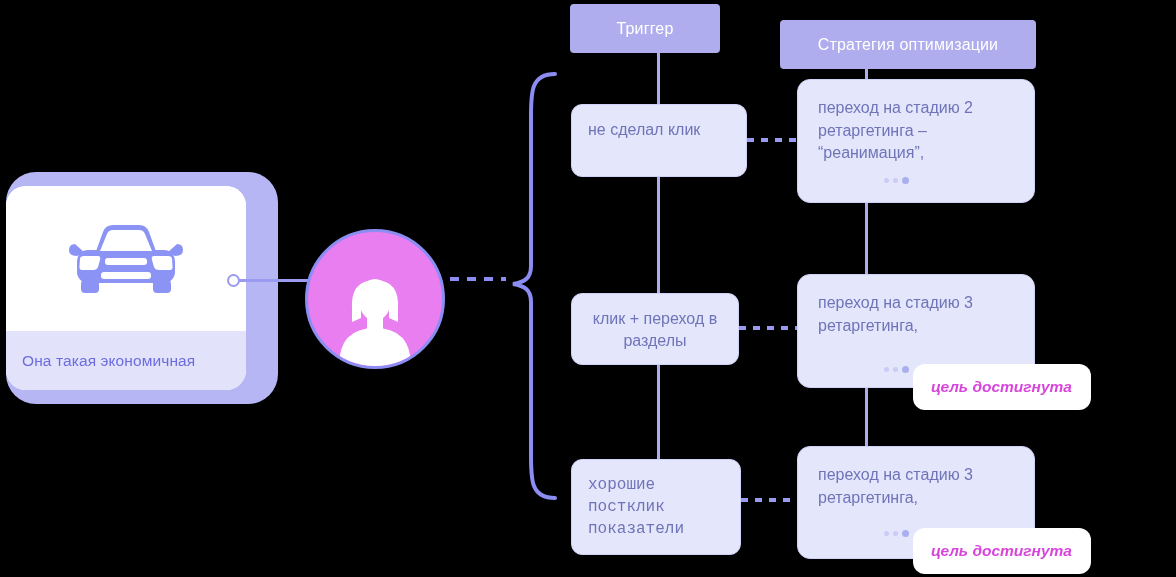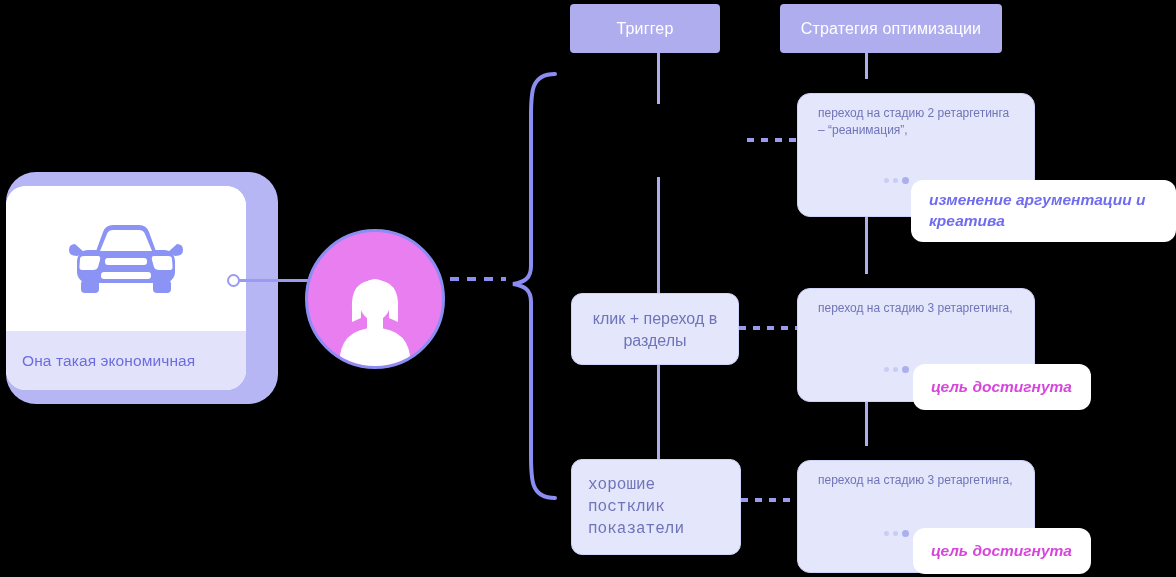--- a/index.html
+++ b/index.html
@@ -121,21 +121,21 @@
     background: #b0adef;
     border-radius: 4px;
     display: flex;
     align-items: center;
     justify-content: center;
     color: #ffffff;
     font-size: 16px;
     letter-spacing: 0.15px;
   }
   #header-trigger { left: 570px; top: 4px; width: 150px; }
-  #header-strategy { left: 780px; top: 4px; width: 222px; }
+  #header-strategy { left: 780px; top: 20px; width: 256px; }
 
   
   .spine {
     width: 3px;
     background: #b0adef;
   }
 
   
   .trigger-box {
     background: #e4e6fb;
@@ -149,26 +149,25 @@
   }
   #trigger-1 { left: 571px; top: 104px; width: 176px; height: 73px; }
   #trigger-2 { left: 571px; top: 293px; width: 168px; height: 72px; text-align: center; }
   #trigger-3 { left: 571px; top: 459px; width: 170px; height: 96px; font-family: Liberation Mono, monospace; }
 
   
   .strategy-box {
     background: #e4e6fb;
     border: 1.5px solid #cfd2f8;
     border-radius: 13px;
-    padding: 11px 20px 0 20px;
+    padding: 17px 20px 0 20px;
     color: #6f74b8;
-    font-size: 12px;
+    font-size: 16px;
     line-height: 1.42;
     z-index: 3;
-    margin-top: 14px;
   }
   #strategy-1 { left: 797px; top: 79px; width: 238px; height: 124px; }
   #strategy-2 { left: 797px; top: 274px; width: 238px; height: 114px; }
   #strategy-3 { left: 797px; top: 446px; width: 238px; height: 113px; }
 
   
   .ellipsis-dots {
     position: absolute;
     display: flex;
     gap: 4px;
@@ -303,31 +302,31 @@
   <div class="abs spine" style="left:657px; top:365px; height:94px;"></div>
 
   <div class="abs spine" style="left:865px; top:53px;  height:26px;"></div>
   <div class="abs spine" style="left:865px; top:203px; height:71px;"></div>
   <div class="abs spine" style="left:865px; top:388px; height:58px;"></div>
 
   <div class="abs h-dash" style="left:747px; top:138px; width:52px;"></div>
   <div class="abs h-dash" style="left:739px; top:326px; width:60px;"></div>
   <div class="abs h-dash" style="left:741px; top:498px; width:58px;"></div>
 
+  <div class="abs trigger-box" id="trigger-1">
+    <span>не сделал клик</span>
+  </div>
   <div class="abs strategy-box" id="strategy-1">
     <span>переход на стадию 2 ретаргетинга – “реанимация”,</span>
   </div>
   <div class="ellipsis-dots" style="left:884px; top:177px;">
     <i></i>
       <i></i>
       <i></i>
   </div>
-  <div class="abs callout" id="callout-1">
-    <span>изменение аргументации и креатива</span>
-  </div>
 
   <div class="abs trigger-box" id="trigger-2">
     <span>клик + переход в разделы</span>
   </div>
   <div class="abs strategy-box" id="strategy-2">
     <span>переход на стадию 3 ретаргетинга,</span>
   </div>
   <div class="ellipsis-dots" style="left:884px; top:366px;">
     <i></i>
       <i></i>

